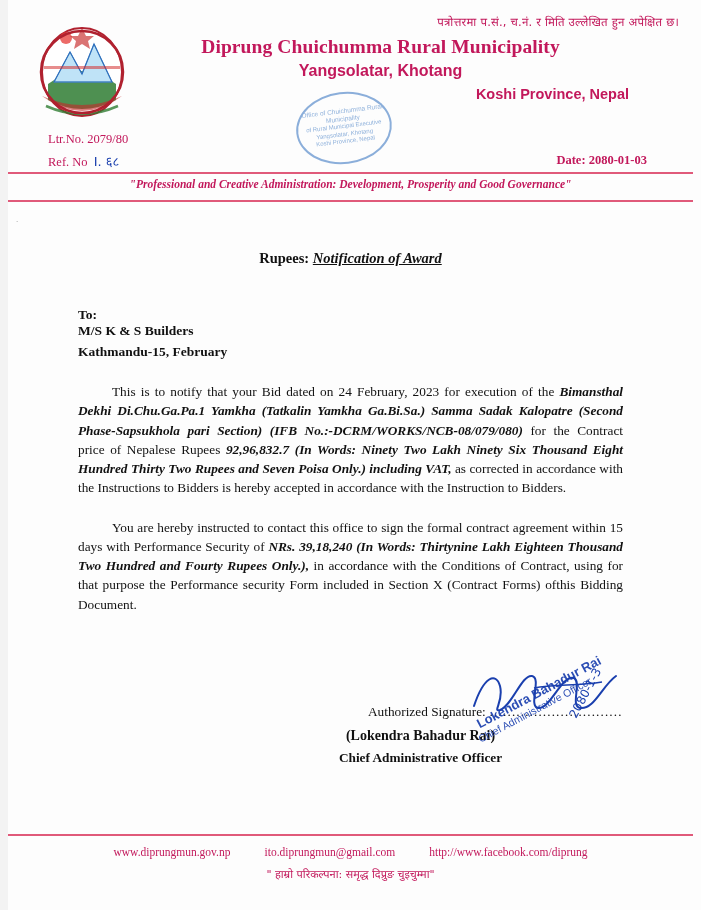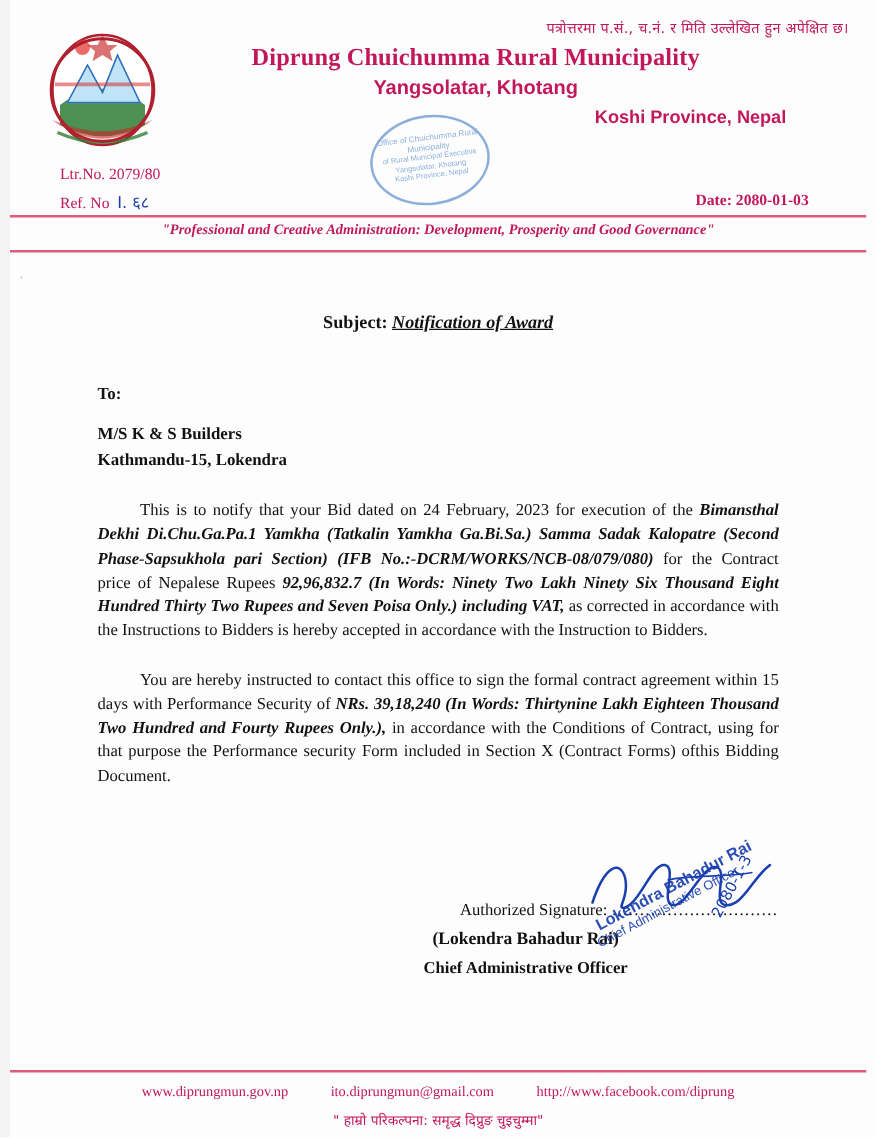--- a/index.html
+++ b/index.html
@@ -176,21 +176,20 @@
     text-decoration: underline;
     font-style: italic;
   }
 
   .to-label {
     margin-top: 40px;
     font-size: 13.5px;
     font-weight: bold;
   }
   .to-name {
-    margin-top: 16px;
     font-size: 13.5px;
     font-weight: bold;
   }
   .to-addr {
     margin-top: 5px;
     font-size: 13.5px;
     font-weight: bold;
   }
 
   p.para {
@@ -275,21 +274,21 @@
     transform-origin: left top;
     white-space: nowrap;
     opacity: .92;
   }
 
   
   .footer {
     position: absolute;
     left: 0; right: 0;
     bottom: 0;
-    height: 54px;
+    height: 76px;
   }
   .footer .frule {
     position: absolute;
     left: 8px; right: 8px;
     top: 0;
     height: 1.5px;
     background: #e05a7a;
   }
   .footer-links {
     position: absolute;
@@ -383,27 +382,27 @@
     </div>
 
     <div class="rule top"></div>
     <div class="motto">"Professional and Creative Administration: Development, Prosperity and Good Governance"</div>
     <div class="rule bottom"></div>
   </div>
 
   <div class="body-area">
 
     <div class="subject">
-      <span>Subject:</span>
+      <span>Rupees:</span>
       <span class="sval">Notification of Award</span>
     </div>
 
     <div class="to-label">To:</div>
     <div class="to-name">M/S K &amp; S Builders</div>
-    <div class="to-addr">Kathmandu-15, Lokendra</div>
+    <div class="to-addr">Kathmandu-15, February</div>
 
     <p class="para"><span>This is to notify that your Bid dated on 24 February, 2023 for execution of the </span><span class="bi">Bimansthal Dekhi Di.Chu.Ga.Pa.1 Yamkha (Tatkalin Yamkha Ga.Bi.Sa.) Samma Sadak Kalopatre (Second Phase-Sapsukhola pari Section) (IFB No.:-DCRM/WORKS/NCB-08/079/080)</span><span> for the Contract price of Nepalese Rupees </span><span class="bi">92,96,832.7</span><span> </span><span class="bi">(In Words: Ninety Two Lakh Ninety Six Thousand Eight Hundred Thirty Two Rupees and Seven Poisa Only.) including VAT,</span><span> as corrected in accordance with the Instructions to Bidders is hereby accepted in accordance with the Instruction to Bidders.</span></p>
 
     <p class="para second"><span>You are hereby instructed to contact this office to sign the formal contract agreement within 15 days with Performance Security of </span><span class="bi">NRs. 39,18,240 (In Words: Thirtynine Lakh Eighteen Thousand Two Hundred and Fourty Rupees Only.),</span><span> in accordance with the Conditions of Contract, using for that purpose the Performance security Form included in Section X (Contract Forms) ofthis Bidding Document.</span></p>
 
     <div class="sig-area">
       <div class="sig-line">Authorized Signature: …………………………</div>
 
       <div class="sig-scribble">
         <svg viewBox="0 0 150 52" width="150" height="52" xmlns="http://www.w3.org/2000/svg">

